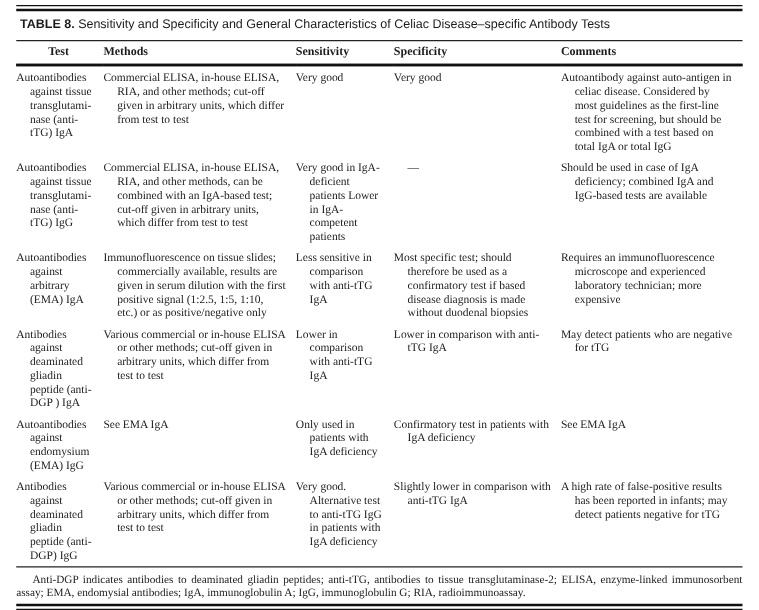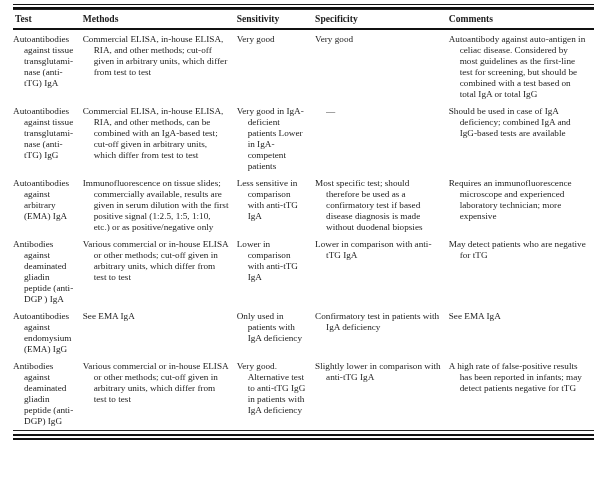--- a/index.html
+++ b/index.html
@@ -59,21 +59,21 @@
   }
   table.celiac thead th {
     font-weight: bold;
     font-size: 9.6px;
     text-align: left;
     vertical-align: bottom;
     padding: 3px 4px 4px 0;
     border-bottom: 2.5px solid #111;
   }
   table.celiac thead th.col-test {
-    text-align: left;
+    text-align: center;
     padding-left: 2px;
   }
   table.celiac tbody td {
     vertical-align: top;
     padding: 0 8px 6px 0;
   }
   table.celiac tbody tr:first-child td {
     padding-top: 4px;
   }
   table.celiac tbody tr:last-child td {
@@ -96,20 +96,24 @@
     margin: 4px 0 2px 0;
   }
 </style>
 </head>
 <body>
 
 <div class="page">
 
   <div class="rule-double-top"></div>
 
+  <div class="caption">
+    <span class="caption-label">TABLE 8.</span>
+    <span>Sensitivity and Specificity and General Characteristics of Celiac Disease–specific Antibody Tests</span>
+  </div>
 
   <div class="rule-thin"></div>
 
   <table class="celiac">
     <colgroup>
       <col style="width:12%">
       <col style="width:26.5%">
       <col style="width:13.5%">
       <col style="width:23%">
       <col style="width:25%">
@@ -224,16 +228,17 @@
           </td>
         <td>
             <div class="hang">A high rate of false-positive results has been reported in infants; may detect patients negative for tTG</div>
           </td>
       </tr>
     </tbody>
   </table>
 
   <div class="rule-thin"></div>
 
+  <p class="footnote">Anti-DGP indicates antibodies to deaminated gliadin peptides; anti-tTG, antibodies to tissue transglutaminase-2; ELISA, enzyme-linked immunosorbent assay; EMA, endomysial antibodies; IgA, immunoglobulin A; IgG, immunoglobulin G; RIA, radioimmunoassay.</p>
 
   <div class="rule-double-bottom"></div>
 
 </div>
 
 </body></html>

